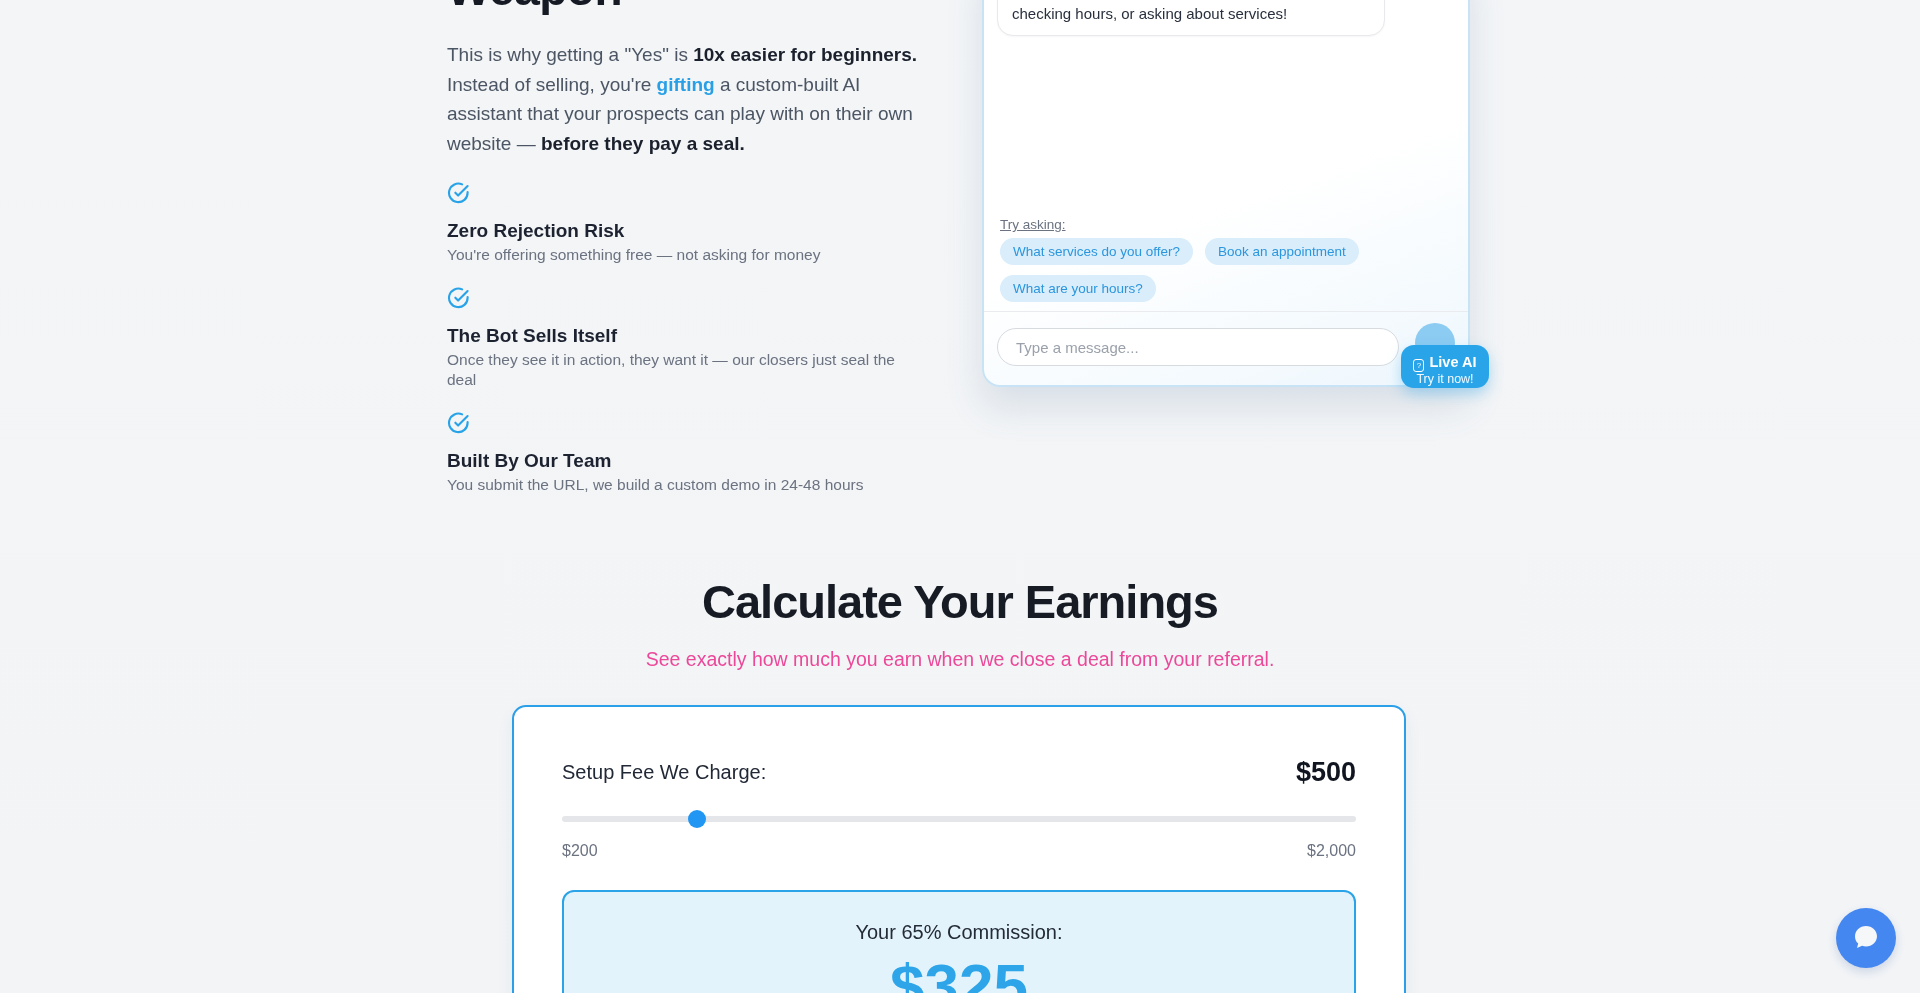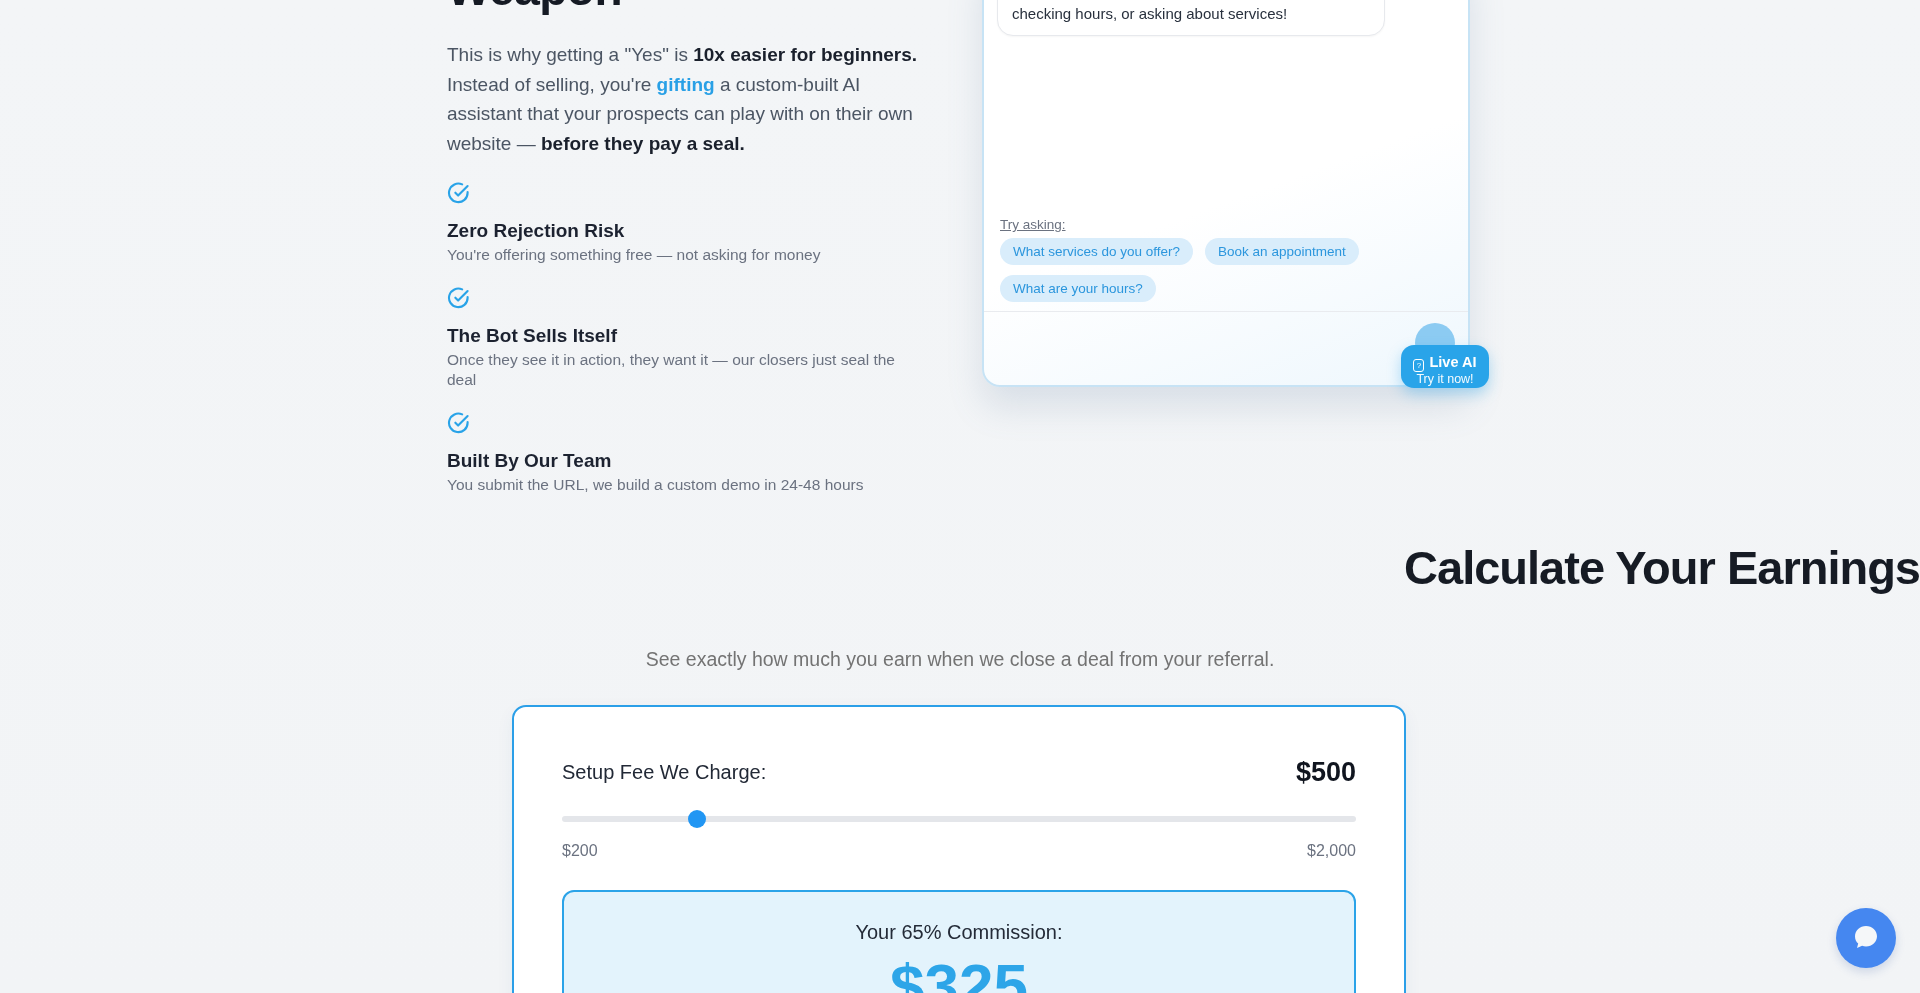--- a/index.html
+++ b/index.html
@@ -74,22 +74,22 @@
   }
   .live-badge .l1 { font-size:14.5px; font-weight:700; line-height:18px; }
   .live-badge .l2 { font-size:12.5px; margin-top:0; color:rgba(255,255,255,.95); }
   .tofu {
     display:inline-block; width:11px; height:13px; border:1.5px solid #fff;
     border-radius:3px; font-size:8px; line-height:11px; vertical-align:-1px;
     margin-right:5px; font-weight:400;
   }
 
   
-  .calc-title { left:0; right:0; top:540px; text-align:right; font-size:47px; font-weight:800; color:#161b24; letter-spacing:-1px; }
-  .calc-subtitle { left:0; right:0; top:648px; text-align:center; font-size:19.5px; color:#737373; }
+  .calc-title { left:0; right:0; top:574px; text-align:center; font-size:47px; font-weight:800; color:#161b24; letter-spacing:-1px; }
+  .calc-subtitle { left:0; right:0; top:648px; text-align:center; font-size:19.5px; color:#ec4899; }
   .calc-card {
     left:512px; top:705px; width:894px; height:340px;
     background:#fff; border:2px solid #2b9fe8; border-radius:14px;
     box-shadow:0 6px 18px rgba(30,90,140,.06);
     padding:50px 48px 0;
   }
   .fee-row { display:flex; justify-content:space-between; align-items:center; }
   .fee-label { font-size:20px; color:#222936; }
   .fee-value { font-size:27px; font-weight:700; color:#10151f; }
   .slider { position:relative; height:18px; margin-top:22px; cursor:pointer; }
@@ -173,20 +173,23 @@
 
   <div class="try-asking">Try asking:</div>
   <div class="chips">
       <button class="chip">What services do you offer?</button>
       <button class="chip">Book an appointment</button>
       <button class="chip">What are your hours?</button>
     </div>
 
   <div class="w-divider"></div>
 
+  <div class="input-pill">
+    <input type="text" placeholder="Type a message..." style="">
+  </div>
   <button class="send-btn" aria-label="send"></button>
 
   <div class="live-badge">
     <div class="l1"><span class="tofu">?</span><span>Live AI</span></div>
     <div class="l2">Try it now!</div>
   </div>
 </div>
 
 <h1 class="abs calc-title">Calculate Your Earnings</h1>
 <p class="abs calc-subtitle">See exactly how much you earn when we close a deal from your referral.</p>

